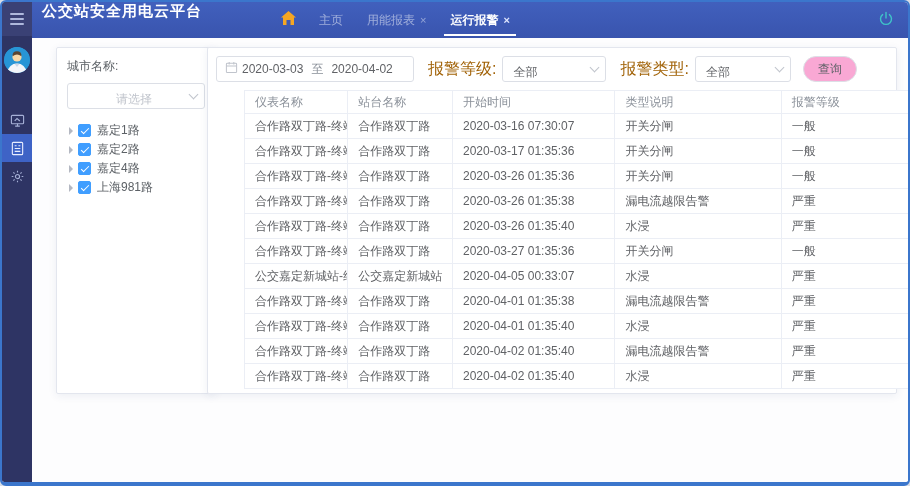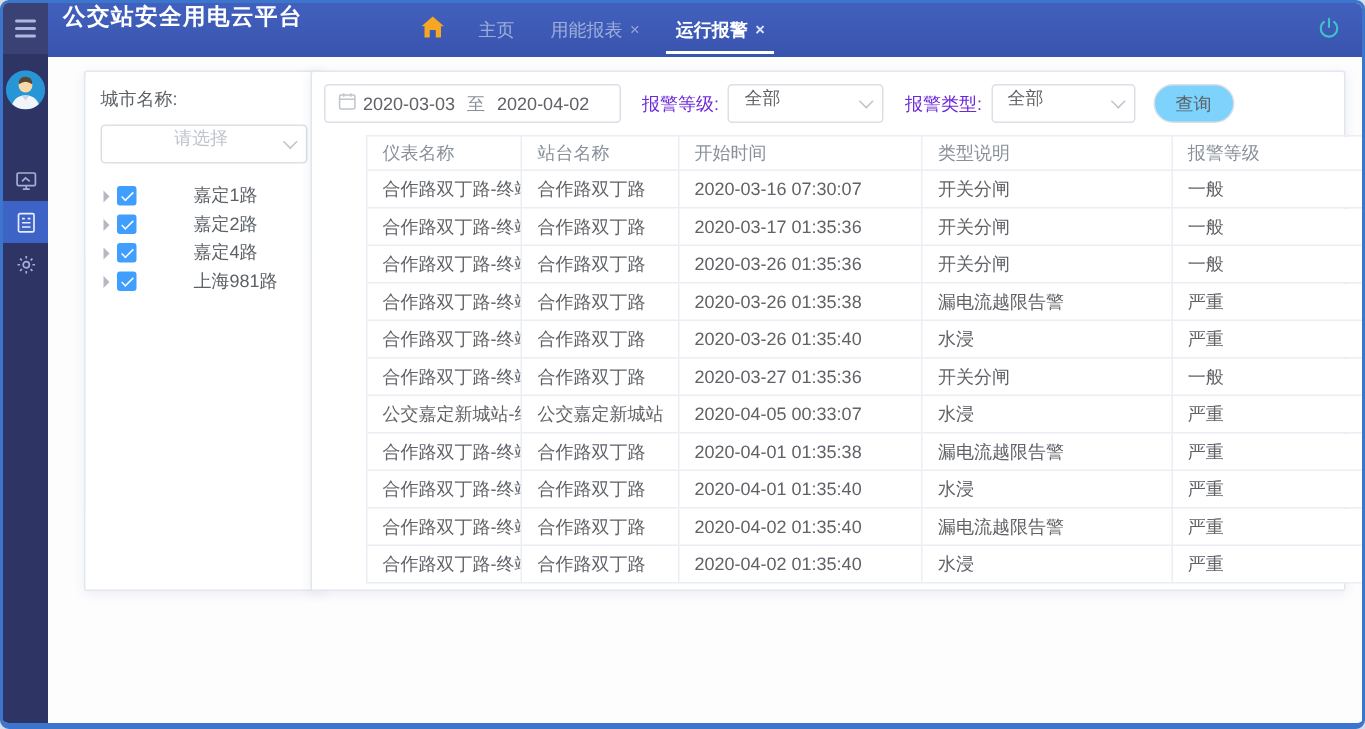--- a/index.html
+++ b/index.html
@@ -58,21 +58,21 @@
   .content { position:absolute; left:30px; top:36px; right:0; bottom:0; background:#fdfdfe; }
   .card {
     position:absolute; background:#ffffff; border:1px solid #e3e6ee;
     box-shadow:0 2px 8px rgba(40,60,120,0.08); border-radius:2px;
   }
   .left-card { left:24px; top:9px; width:160px; height:347px; padding:10px; }
   .right-card { left:175px; top:9px; width:690px; height:347px; padding:8px; }
   .panel-label { font-size:12px; color:#5c6166; margin-bottom:8px; }
   .select {
     position:relative; height:26px; border:1px solid #dcdfe6; border-radius:3px;
-    display:flex; align-items:flex-start; padding:0 22px 0 10px;
+    display:flex; align-items:flex-end; padding:0 22px 0 10px;
     font-size:12px; color:#606266; background:#fff; cursor:pointer;
   }
   .select.placeholder-sel { color:#c0c4cc;padding-left:48px; }
   .select .chev {
     position:absolute; right:7px; top:50%; width:7px; height:7px; margin-top:-5px;
     border-right:1px solid #c0c4cc; border-bottom:1px solid #c0c4cc;
     transform:rotate(45deg);
   }
   .tree { margin-top:12px; }
   .tree-item { display:flex; align-items:center; height:19px; cursor:pointer; }
@@ -82,34 +82,34 @@
     margin:0 5px 0 2px;
   }
   .checkbox {
     width:13px; height:13px; background:#409eff; border:1px solid #409eff; border-radius:2px;
     margin-right:6px; position:relative; flex:none;
   }
   .checkbox::after {
     content:""; position:absolute; left:4px; top:1px; width:3px; height:7px;
     border-right:1.5px solid #fff; border-bottom:1.5px solid #fff; transform:rotate(45deg);
   }
-  .tree-label { font-size:12px; color:#5c6166; white-space:nowrap;margin-left:32px; }
+  .tree-label { font-size:12px; color:#5c6166; white-space:nowrap; }
   
   .filter-row { display:flex; align-items:center; height:26px; margin-bottom:8px; }
   .date-range {
     display:flex; align-items:center; gap:4px; height:26px; width:198px;
     border:1px solid #dcdfe6; border-radius:3px; padding:0 8px;
     font-size:12px; color:#606266; background:#fff; cursor:pointer;
   }
   .date-range .sep { color:#8a9099; margin:0 4px; }
-  .filter-label { font-size:12px; color:#6d28d9; margin:0 6px 0 14px; white-space:nowrap; }
+  .filter-label { font-size:16px; color:#a16207; margin:0 6px 0 14px; white-space:nowrap; }
   .sel-level { width:104px; }
   .sel-type  { width:96px; }
   .query-btn {
-    height:26px; margin-left:12px; padding:0 14px; background:#7dd3fc;
+    height:26px; margin-left:12px; padding:0 14px; background:#f9a8d4;
     border:1px solid #dcdfe6; border-radius:13px; font-size:12px; color:#5c6166; cursor:pointer;
     font-family:inherit;
   }
   
   table { width:100%; border-collapse:collapse; table-layout:fixed;margin-left:28px; }
   table, th, td { border:1px solid #ebeef5; }
   th {
     height:23px; font-size:12px; font-weight:normal; color:#8a9099;
     text-align:left; padding:0 10px; background:#fff; white-space:nowrap; overflow:hidden;
   }

